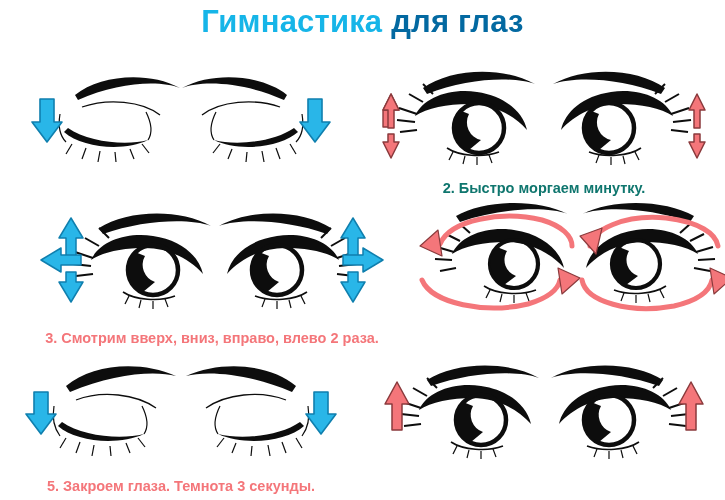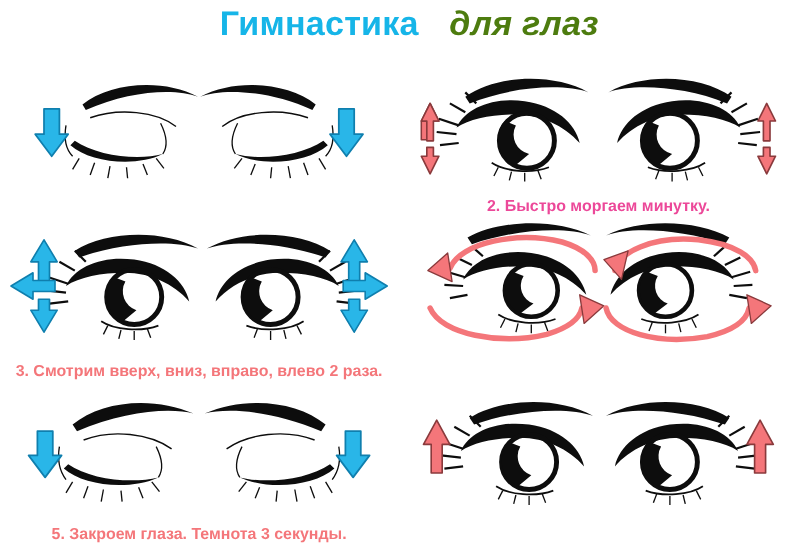--- a/index.html
+++ b/index.html
@@ -22,35 +22,34 @@
     left: 0;
     width: 725px;
     text-align: center;
     white-space: nowrap;
   }
   #title-bar span {
     font-family: "Liberation Sans", sans-serif;
     font-size: 31px;
     font-weight: bold;
     letter-spacing: 0.2px;
-    margin-left: 19px;
   }
   .t-cyan { color: #16b5e8; }
-  .t-pink { color: #4d7c0f; font-style: italic; }
+  .t-pink { color: #0369a1; }
 
   
   .panel {
     position: absolute;
     width: 362px;
     height: 150px;
   }
   .panel.col-l { left: 0; }
   .panel.col-r { left: 363px; }
   .panel.row-1 { top: 52px; }
-  .panel.row-2 { top: 202px; }
+  .panel.row-2 { top: 202px; margin-left: 31px; }
   .panel.row-3 { top: 350px; padding-left: 32px; }
 
   .figure {
     position: absolute;
     top: 0;
     left: 0;
     width: 362px;
     height: 118px;
   }
   .figure svg { display: block; }
@@ -60,21 +59,21 @@
     bottom: 6px;
     left: 0;
     width: 362px;
     text-align: center;
     font-family: "Liberation Sans", sans-serif;
     font-size: 14.5px;
     font-weight: bold;
     white-space: nowrap;
   }
   .caption.cap-pink { color: #f4767a; }
-  .caption.cap-cyan { color: #ec4899; }
+  .caption.cap-cyan { color: #0f766e; }
 </style>
 </head>
 <body>
 
 <div id="title-bar">
   <span class="t-cyan">Гимнастика</span><span class="t-pink">&nbsp;для глаз</span>
 </div>
 
 <div class="panel col-l row-1">
   <div class="figure">

